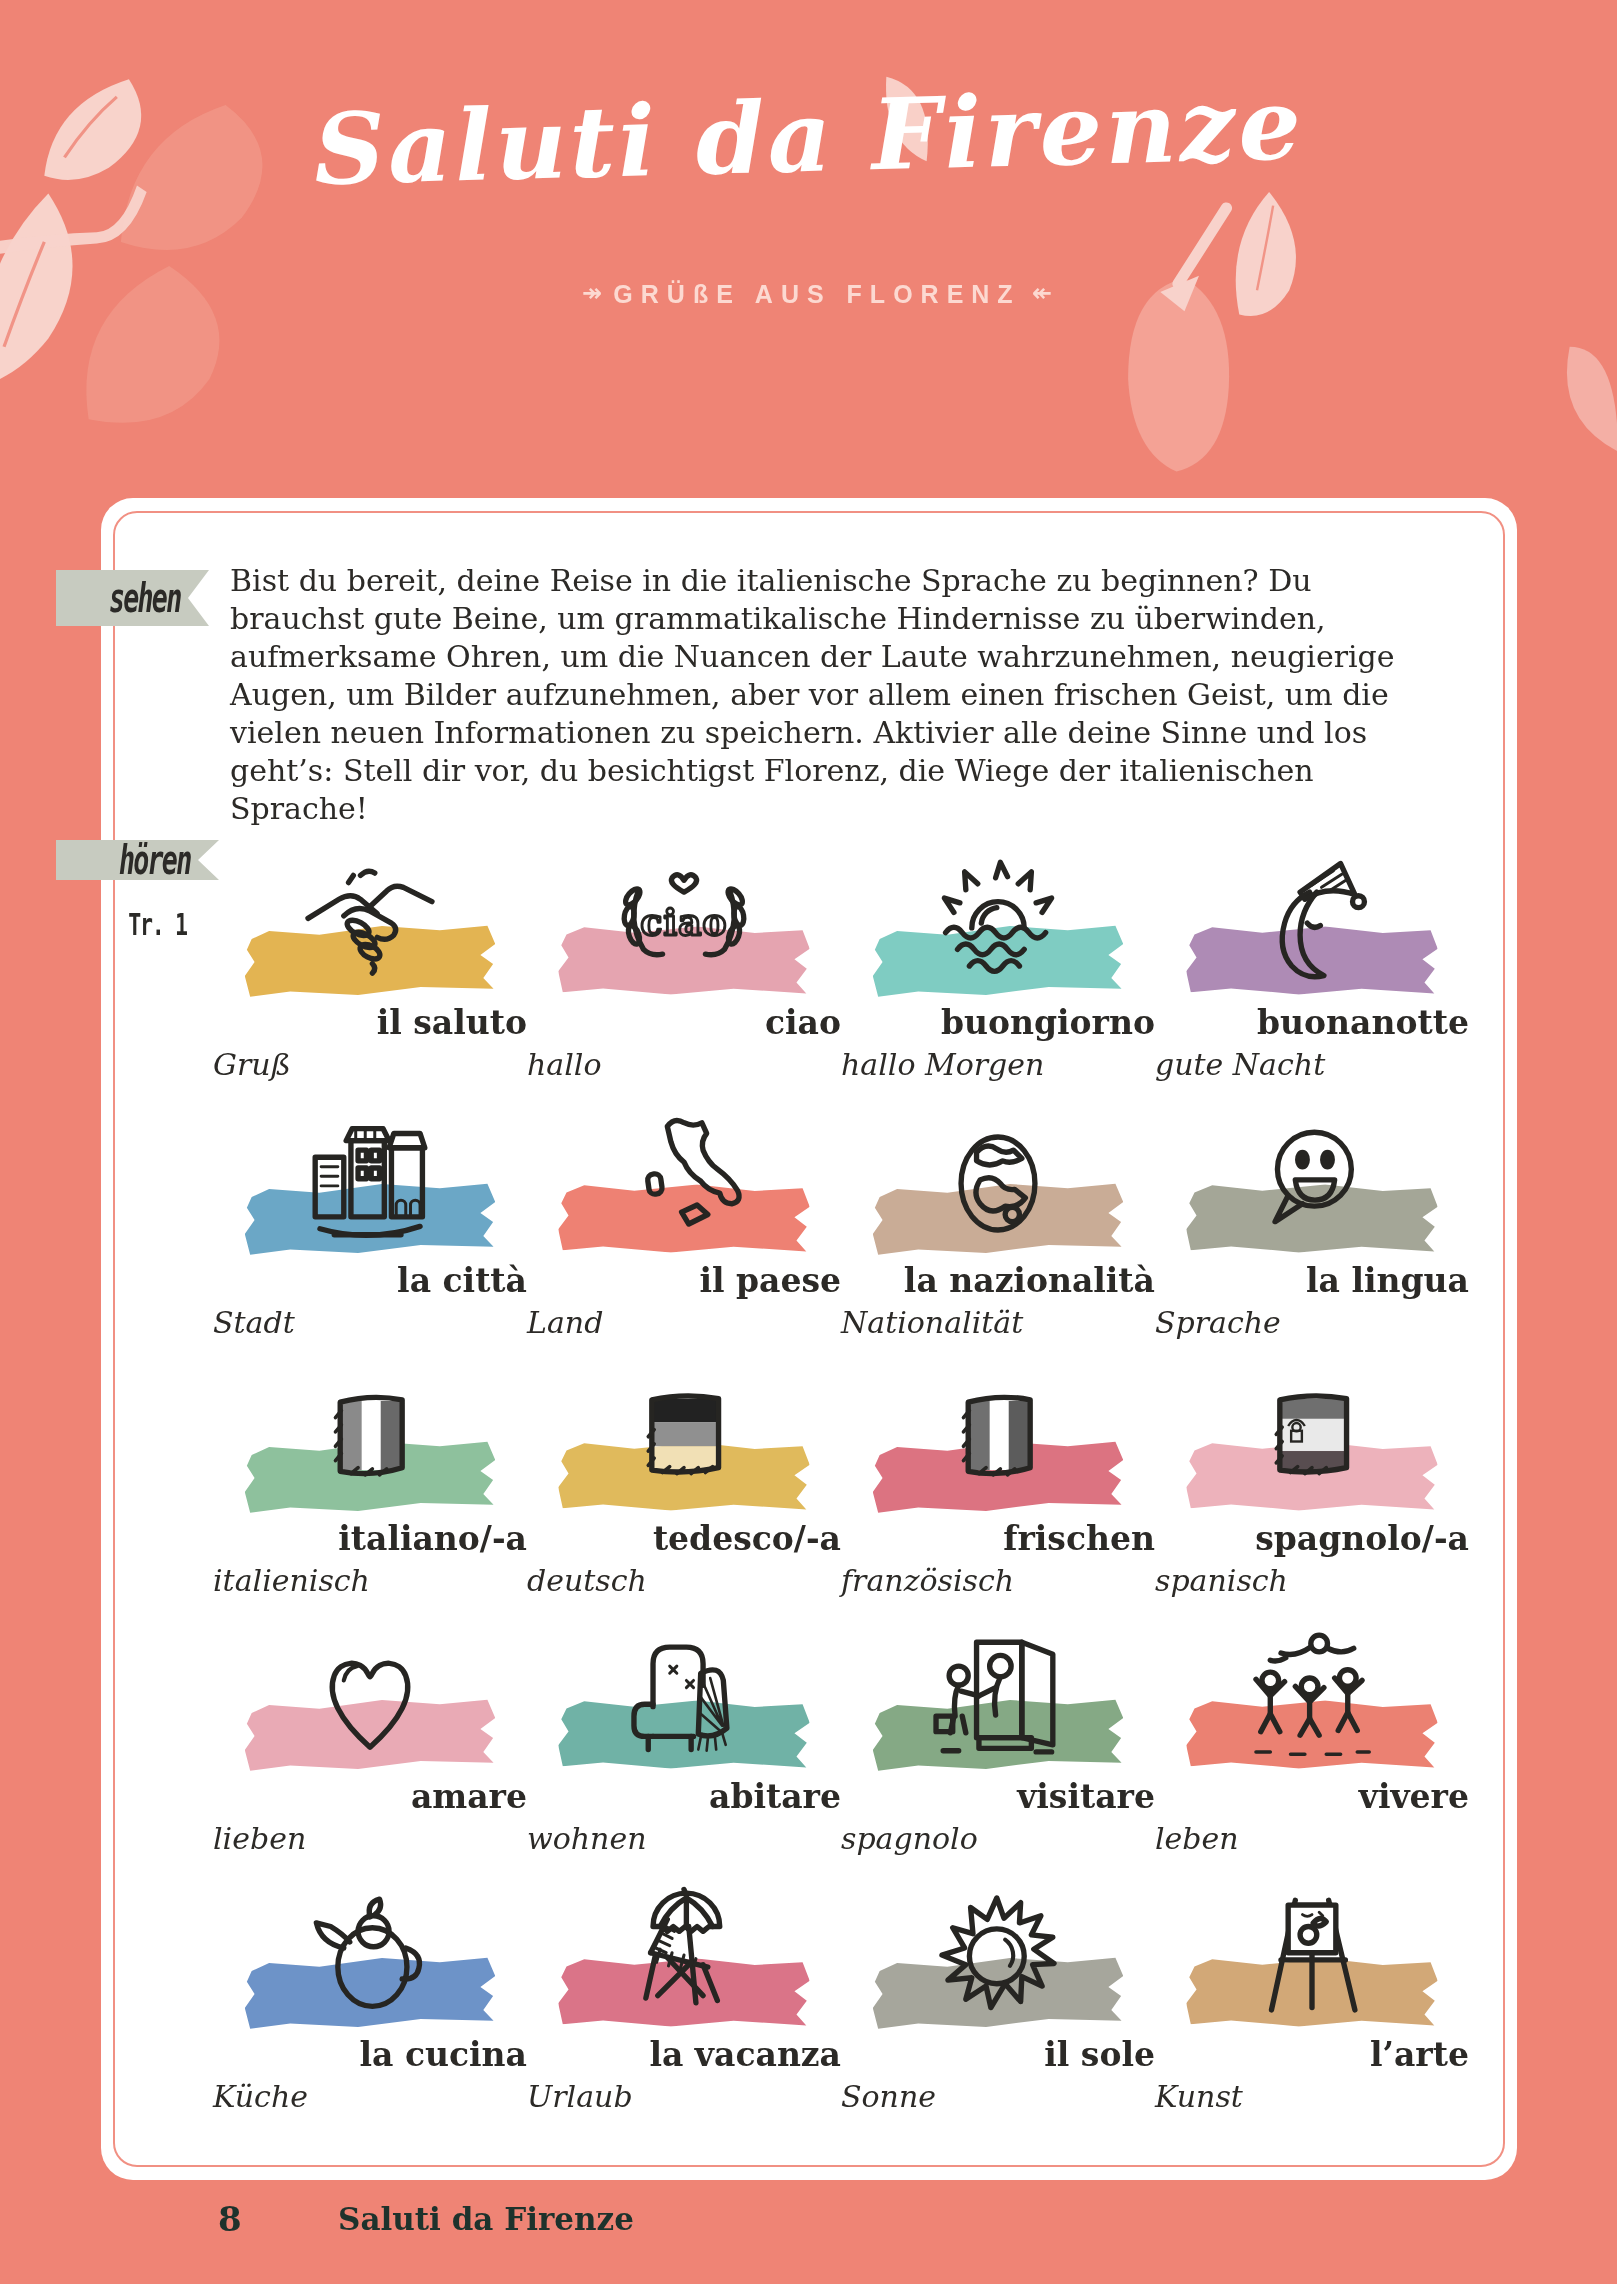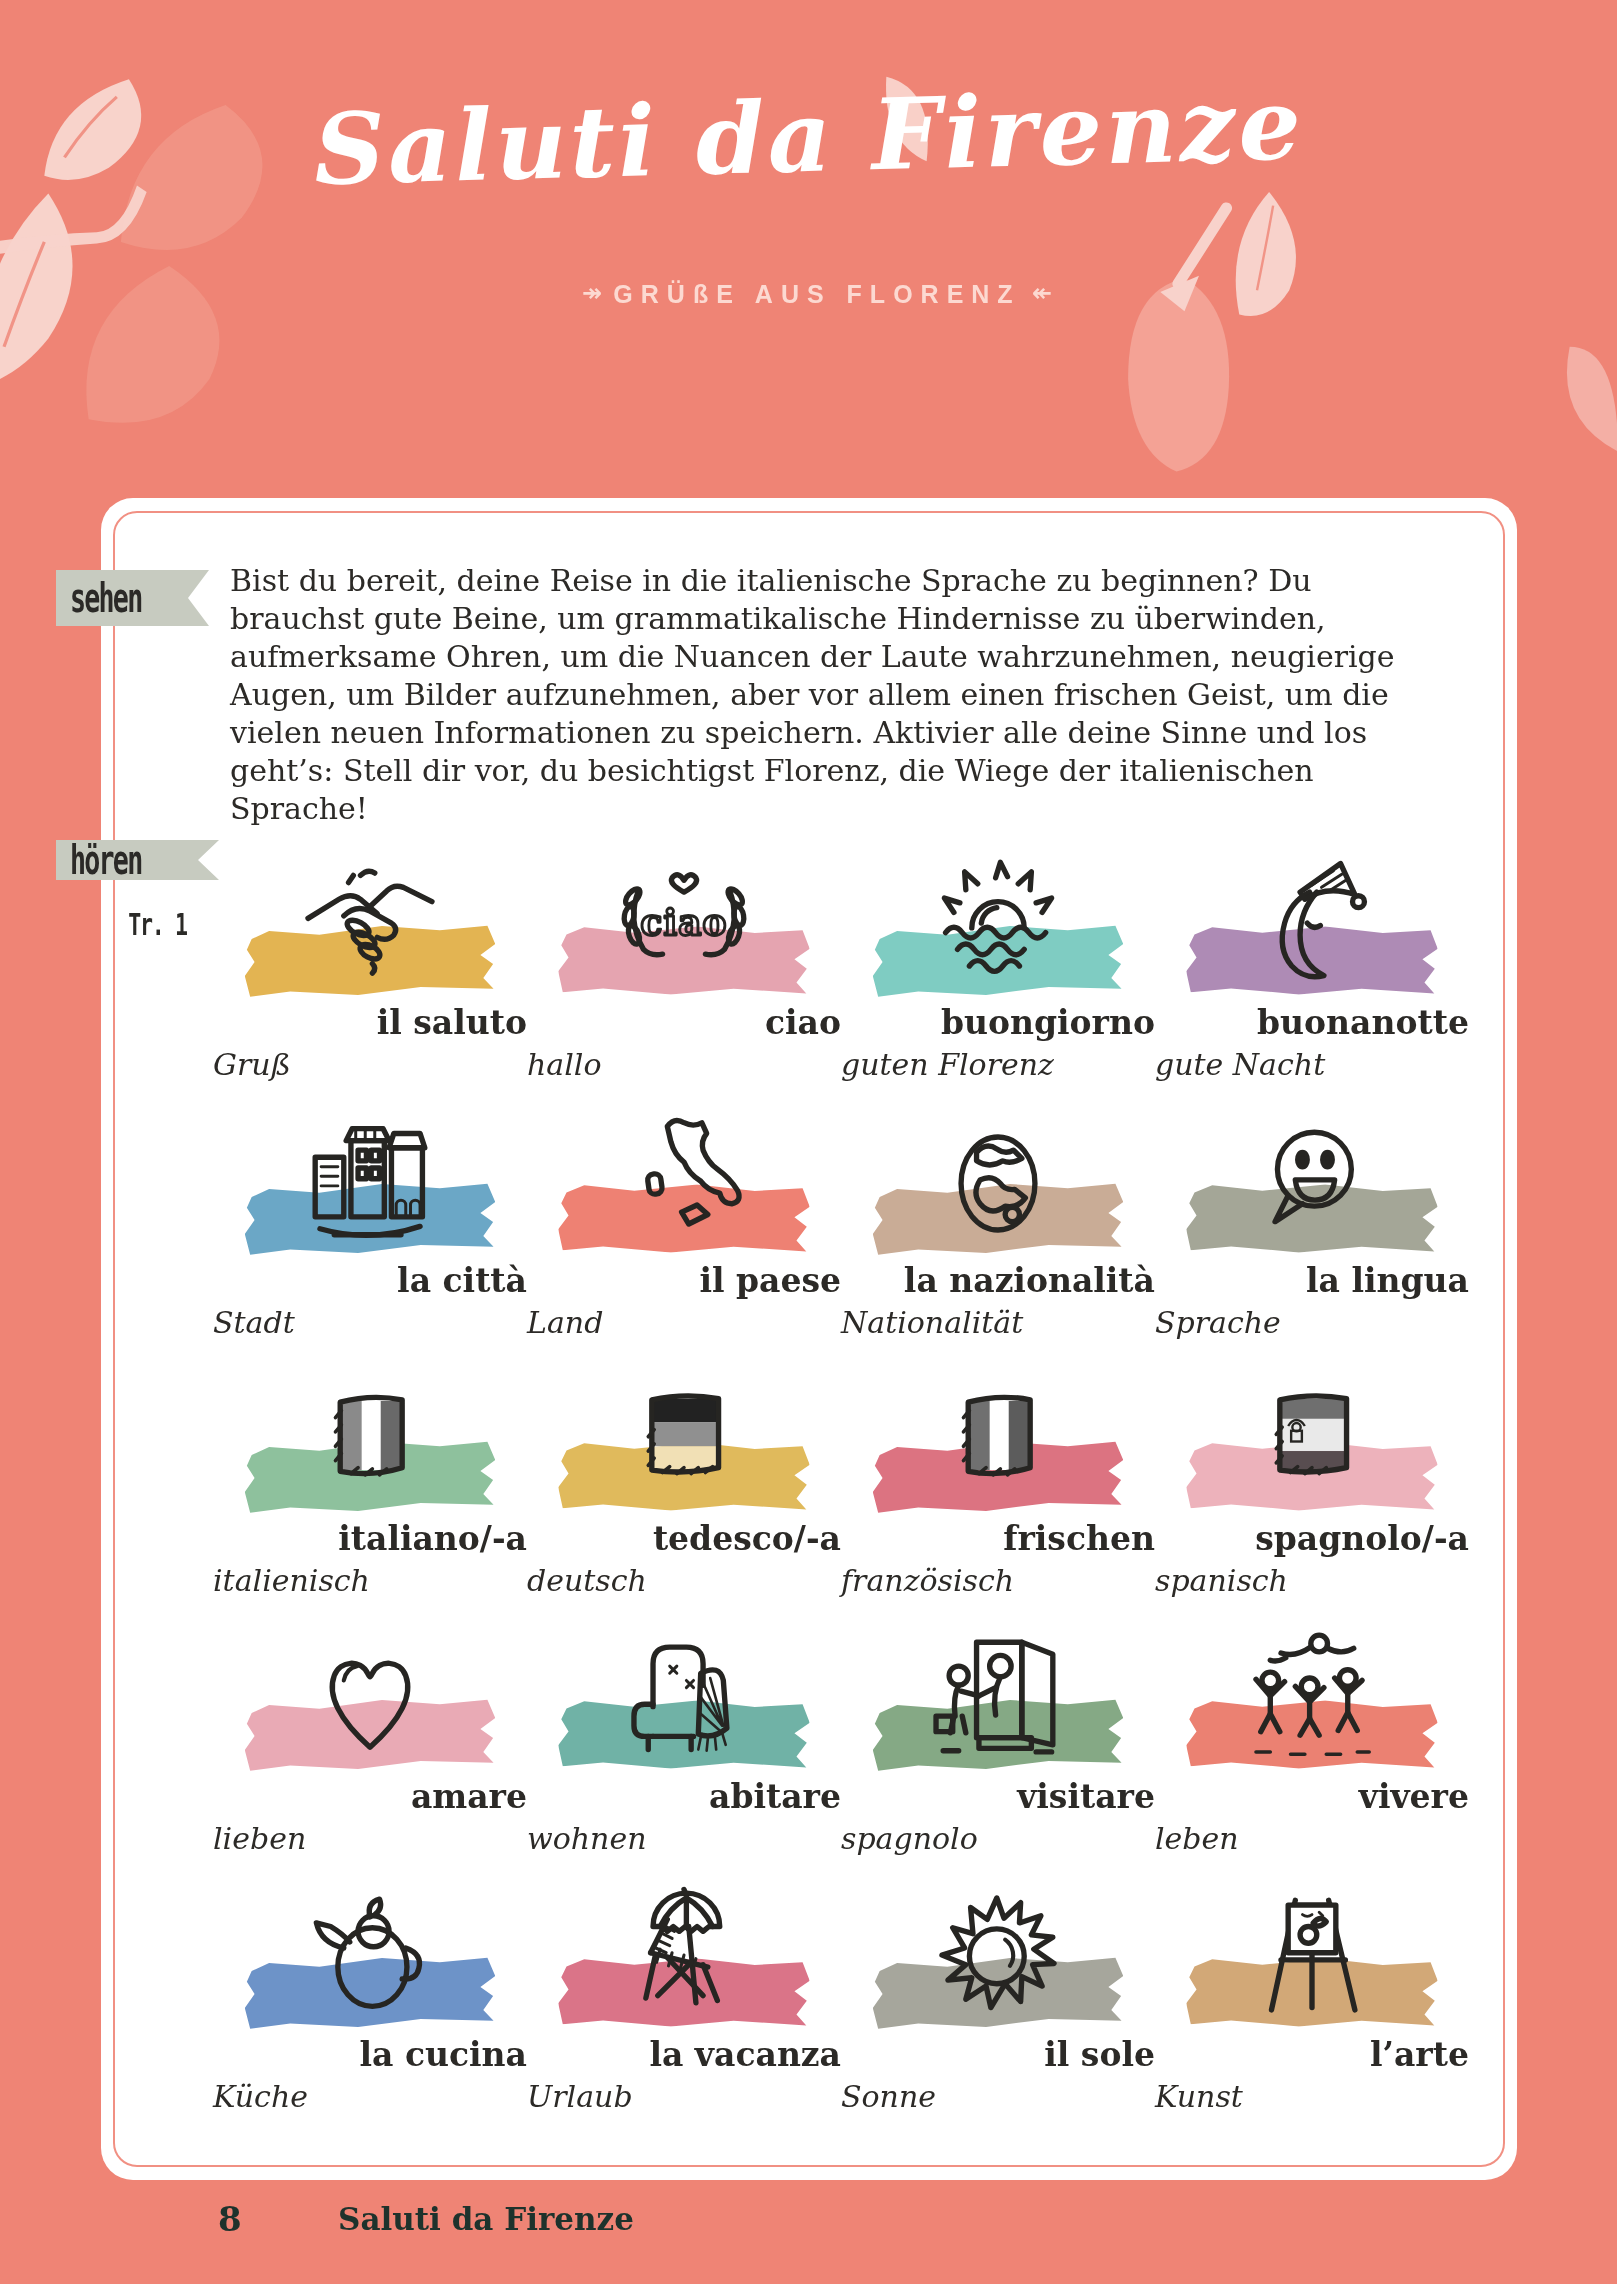--- a/index.html
+++ b/index.html
@@ -17,22 +17,22 @@
   .page-subtitle{position:absolute;left:8px;top:280px;width:100%;text-align:center;
     font-family:"Liberation Sans","DejaVu Sans",sans-serif;font-weight:bold;
     font-size:25px;letter-spacing:8px;color:var(--subtitle);}
   .page-subtitle .arr{font-family:"DejaVu Sans",sans-serif;font-size:24px;letter-spacing:0;
     position:relative;top:-1.6px;padding:0 11.3px;}
   .card{position:absolute;left:101px;top:498px;width:1416px;height:1682px;
     background:#fff;border-radius:32px;}
   .card::before{content:"";position:absolute;left:12px;top:13px;right:12px;bottom:13px;
     border:2.4px solid var(--border);border-radius:24px;opacity:.9;}
   .ribbon{position:absolute;background:var(--tab);display:flex;align-items:center;
-    justify-content:flex-start;clip-path:polygon(0 0,100% 0,calc(100% - 21px) 50%,100% 100%,0 100%);
-    z-index:5;}
+    justify-content:flex-end;clip-path:polygon(0 0,100% 0,calc(100% - 21px) 50%,100% 100%,0 100%);
+    z-index:5;font-style:italic;}
   .ribbon-sehen{left:56px;top:570px;width:153px;height:56px;}
   .ribbon-hoeren{left:56px;top:840px;width:163px;height:40px;}
   .ribbon span, .track{font-family:"DejaVu Sans Mono","Liberation Mono",monospace;
     font-weight:bold;color:#2b2a27;}
   .ribbon span{display:inline-block;font-size:37px;letter-spacing:-2.4px;
     transform:scale(.72,1.12);margin-right:14.5px;}
   .track{position:absolute;left:97px;top:909px;width:121px;text-align:center;
     font-size:27px;letter-spacing:-1.6px;transform:scale(.8,1.1);z-index:5;}
   .intro{position:absolute;left:230px;top:562px;width:1202px;
     font-size:30px;line-height:38px;color:var(--text);z-index:4;}
@@ -150,21 +150,21 @@
               <path d="M77 25 L88 15 L87 30"></path>
               <path d="M92 41 L105 37 L97 49"></path>
  <path d="M28 41 L15 37 L23 49"></path>
               <path d="M43 25 L32 15 L33 30"></path>
  <path d="M16 66 q7 -9 14 0 t14 0 t14 0 t14 0 t14 0 t14 0"></path>
  <path d="M26 80 q7 -9 14 0 t14 0 t14 0 t14 0"></path>
  <path d="M36 94 q7 -9 14 0 t14 0 t14 0"></path>
             </g>
           </svg></div>
     <div class="it">buongiorno</div>
-    <div class="de">guten Florenz</div>
+    <div class="de">hallo Morgen</div>
   </div>
 
   <div class="cell alt">
     <div class="brush" style="background: rgb(174, 139, 181);"></div>
     <div class="icn"><svg viewBox="0 0 120 120">
             <g fill="none" stroke="#262522" stroke-width="4.5" stroke-linecap="round" stroke-linejoin="round">
  <path d="M64 32 Q50 48 50 68 Q50 92 70 102 Q54 106 43 94 Q31 80 37 58 Q42 40 58 32"></path>
  <path d="M56 58 q5 6 11 2"></path>
  <path d="M50 32 L84 8 L96 34 Q72 26 54 38 Z"></path>
  <path d="M60 26 l18 -12 M68 28 l17 -11 M76 30 l14 -9" stroke-width="2.5"></path>

